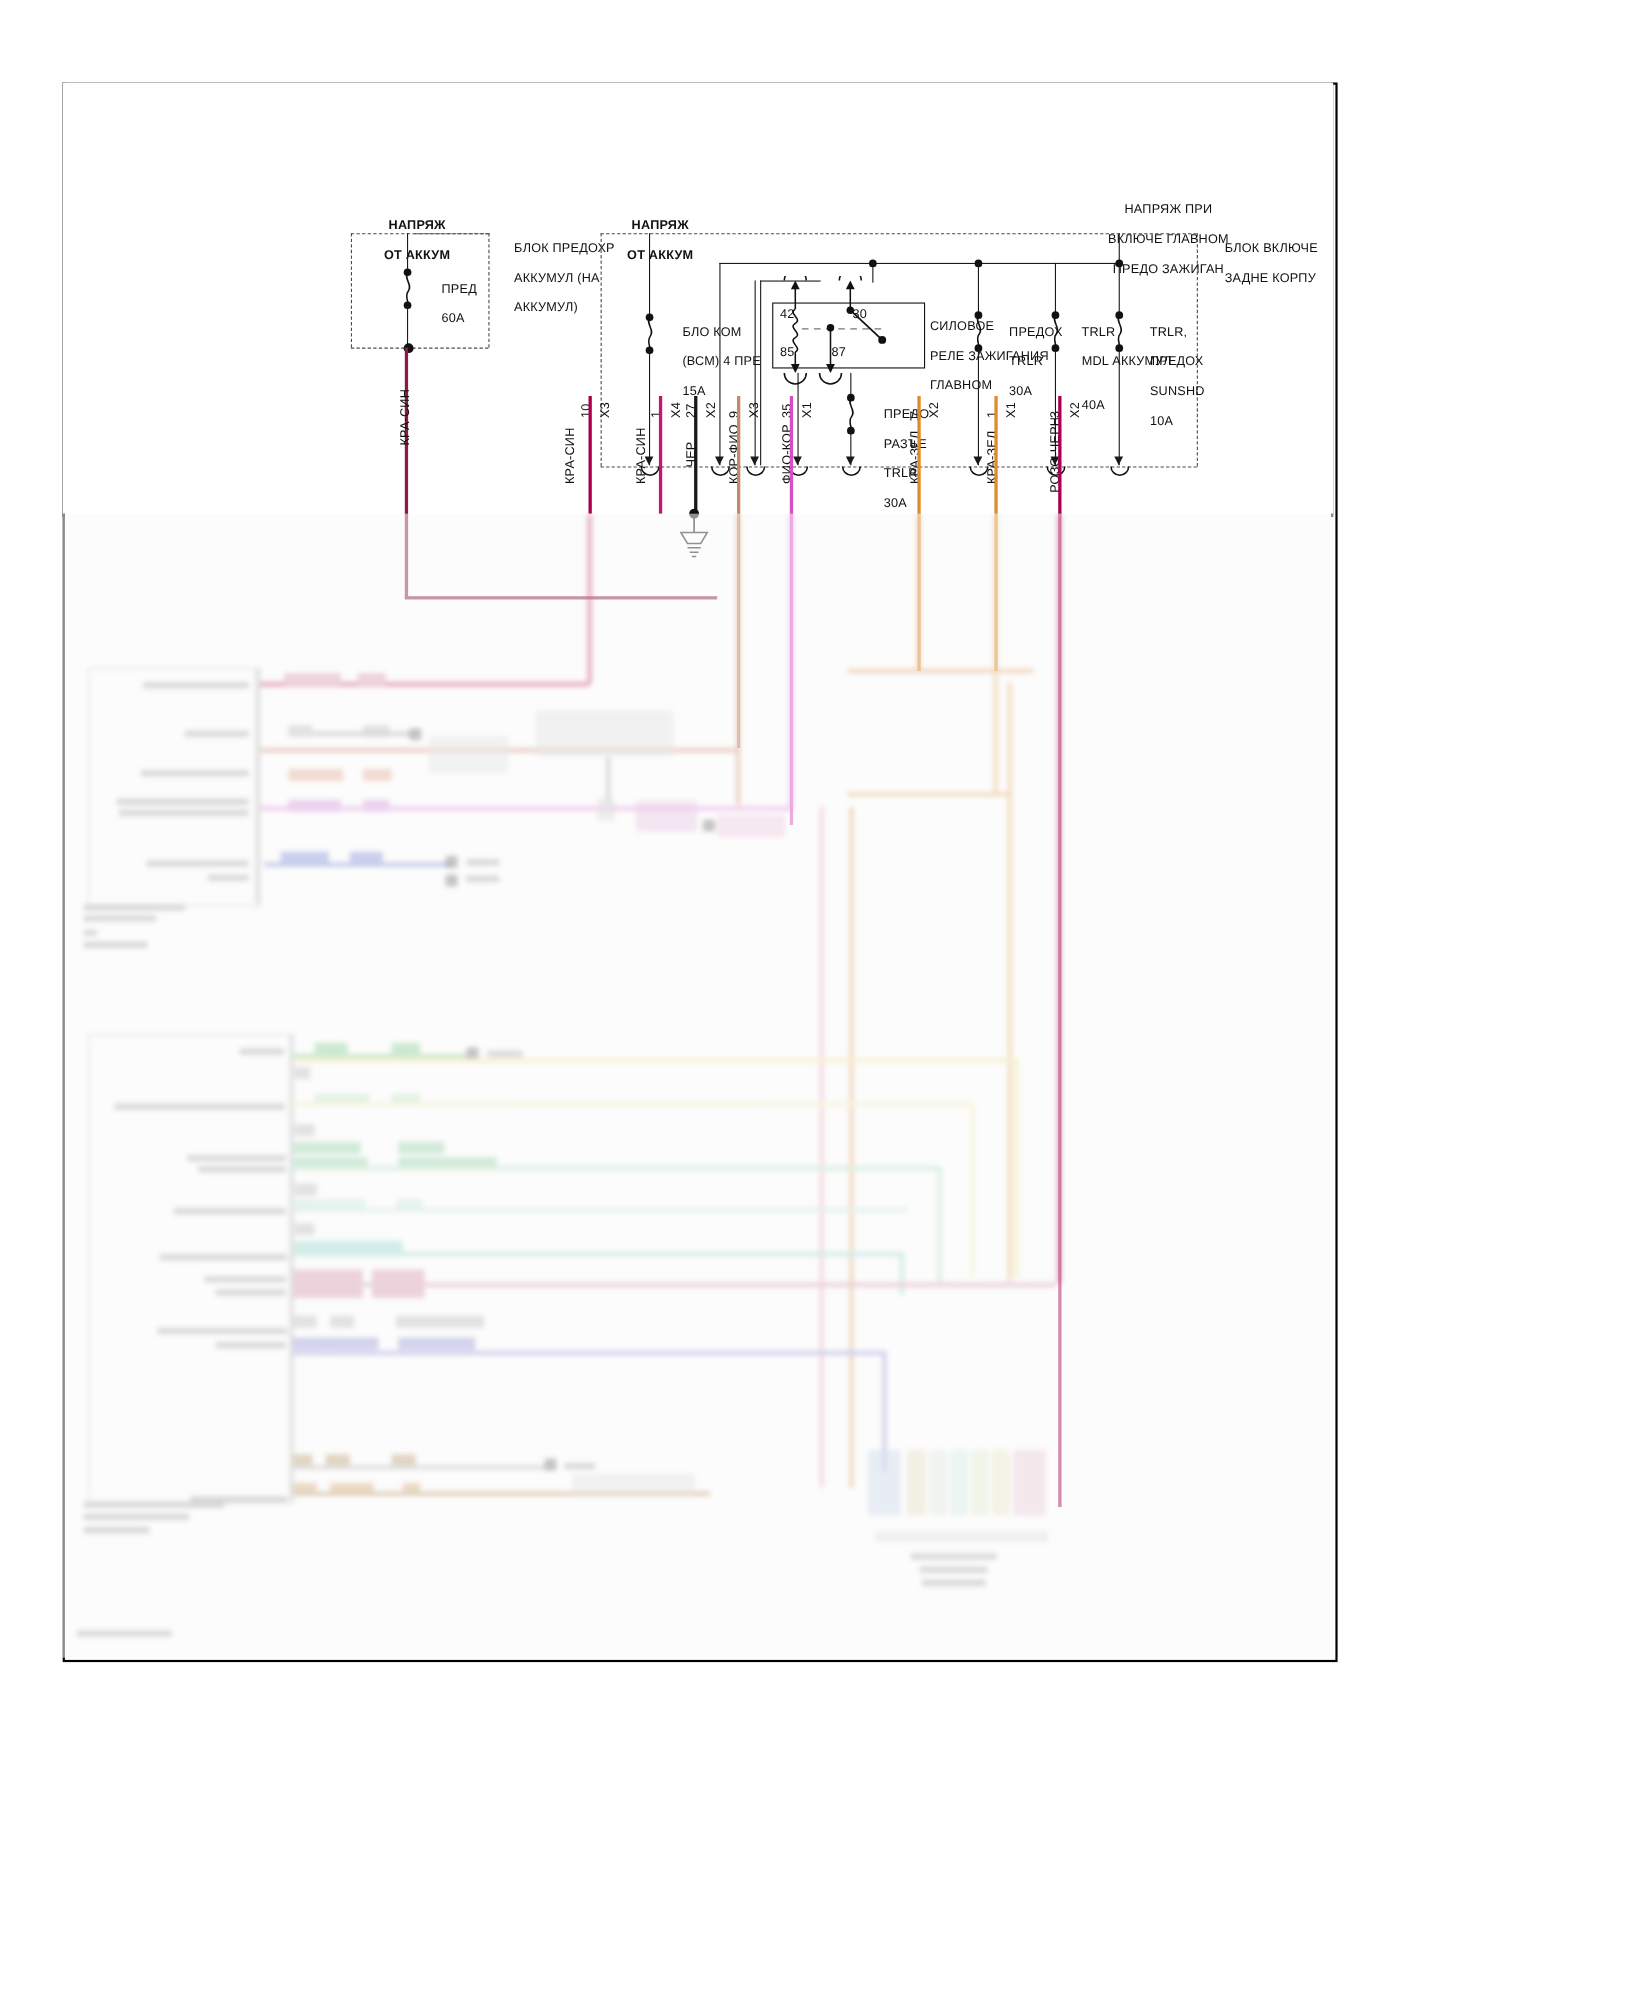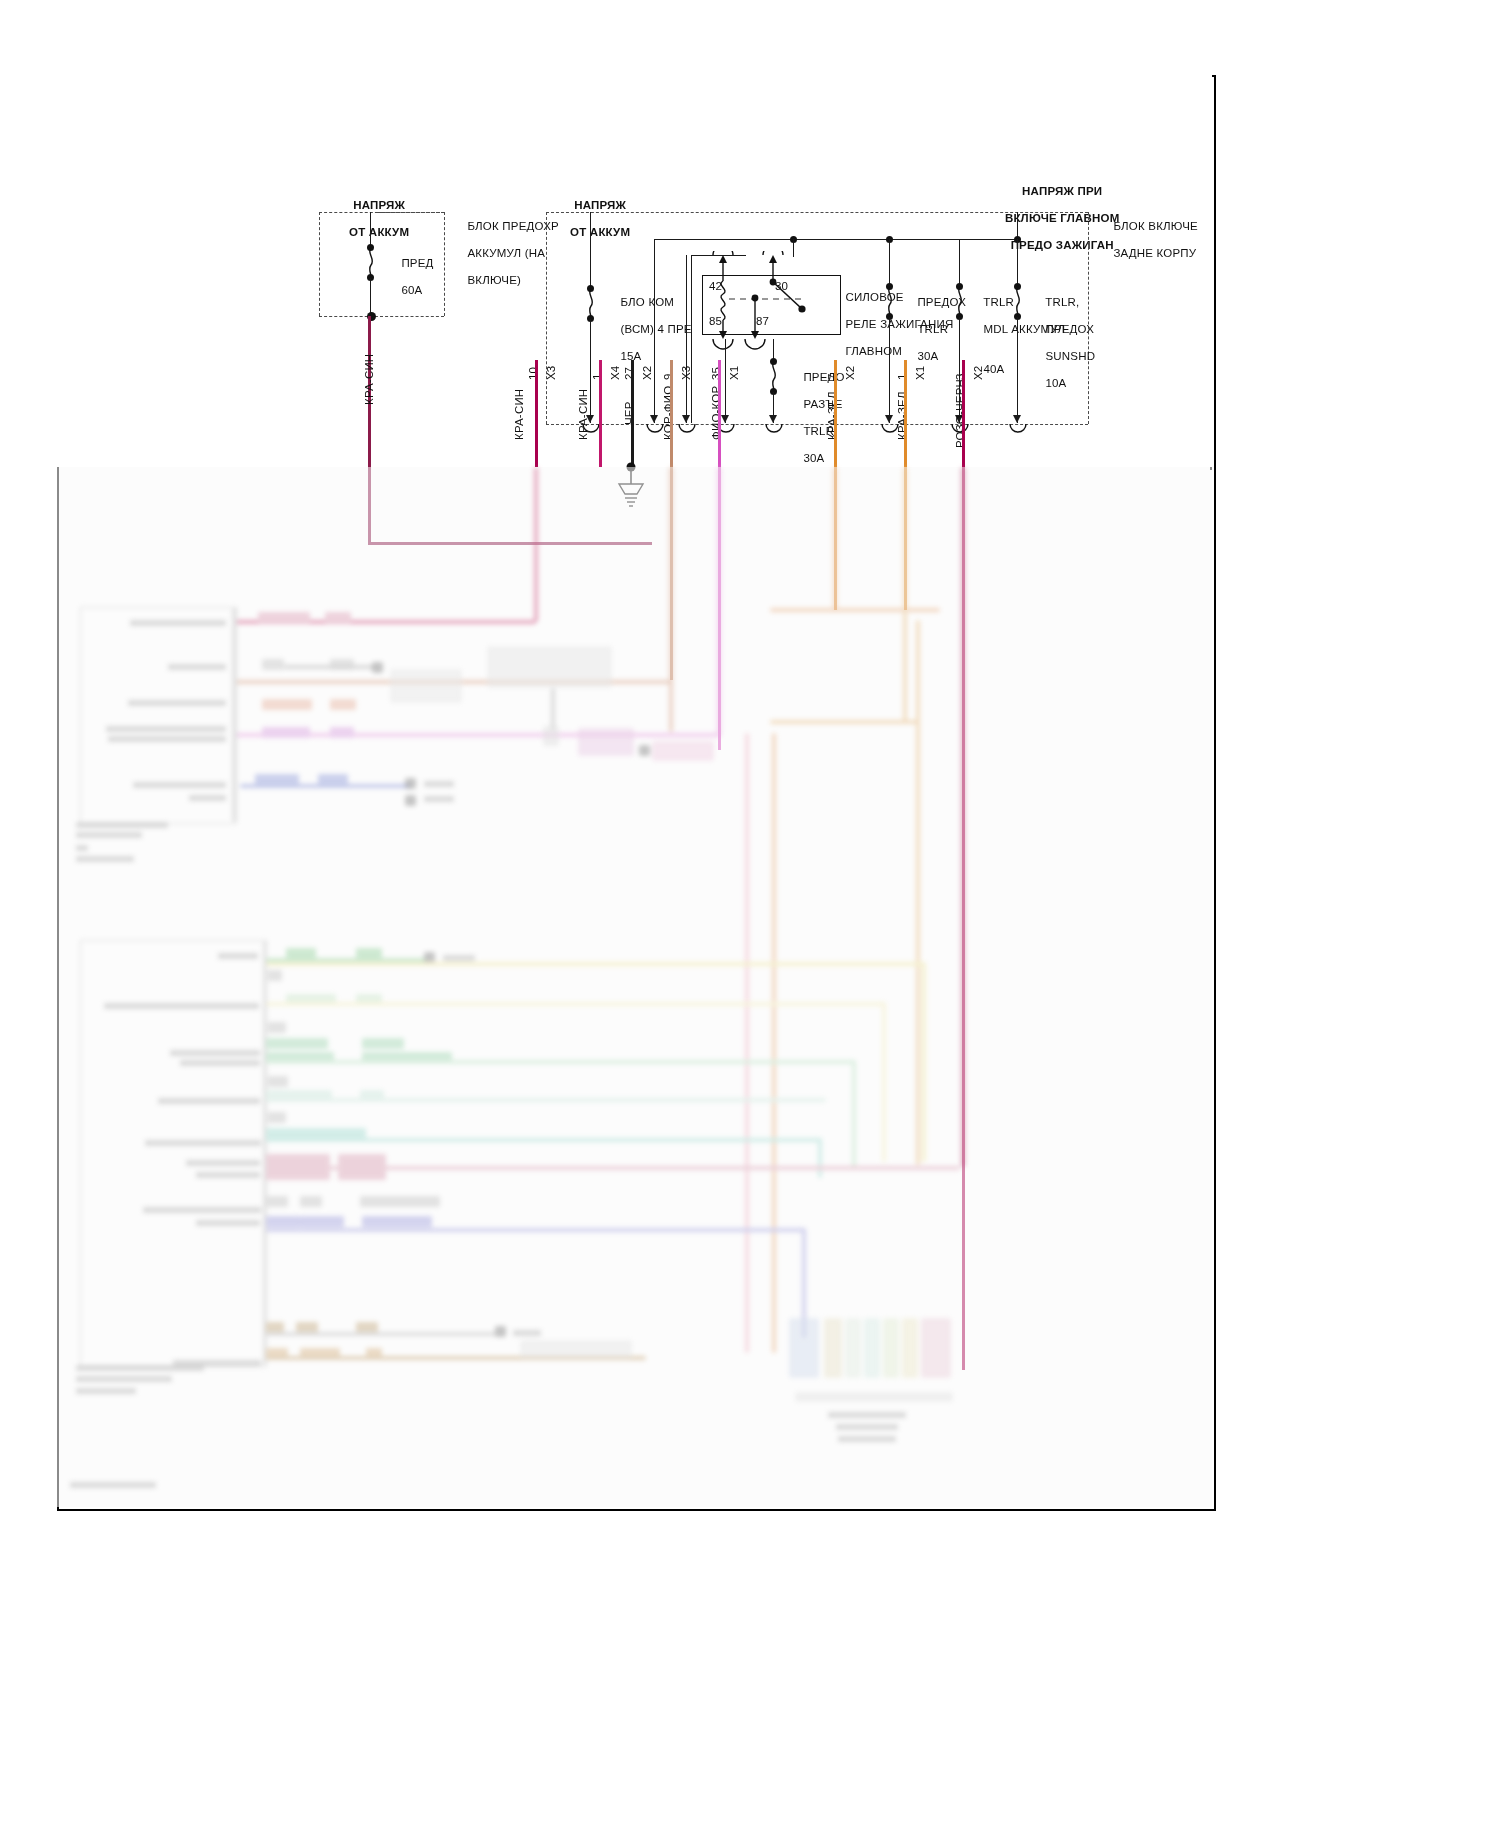--- a/index.html
+++ b/index.html
@@ -55,36 +55,36 @@
     <div class="lbl c" style="left:252px;top:110px;width:120px;font-weight:600;">
       <span>НАПРЯЖ</span><br>
       <span>ОТ АККУМ</span>
     </div>
 
     <div class="lbl c" style="left:473px;top:110px;width:120px;font-weight:600;">
       <span>НАПРЯЖ</span><br>
       <span>ОТ АККУМ</span>
     </div>
 
-    <div class="lbl c" style="left:895px;top:96px;width:200px;font-weight:700;">
+    <div class="lbl c" style="left:895px;top:96px;width:200px;font-weight:400;">
       <span>НАПРЯЖ ПРИ</span><br>
       <span>ВКЛЮЧЕ ГЛАВНОМ</span><br>
       <span>ПРЕДО ЗАЖИГАН</span>
     </div>
 
     <div class="dash-h" style="left:262px;top:137px;width:125px;"></div>
     <div class="dash-h" style="left:320px;top:137px;width:68px;"></div>
     <div class="dash-v" style="left:262px;top:137px;height:104px;"></div>
     <div class="dash-v" style="left:387px;top:137px;height:104px;"></div>
     <div class="dash-h" style="left:262px;top:241px;width:125px;"></div>
 
     <div class="lbl" style="left:390px;top:131px;width:110px;">
       <span>БЛОК ПРЕДОХР</span><br>
       <span>АККУМУЛ (НА</span><br>
-      <span>ВКЛЮЧЕ)</span>
+      <span>АККУМУЛ)</span>
     </div>
 
     <div class="vline" style="left:313px;top:137px;height:35px;"></div>
     <div class="dot" style="left:310px;top:169px;"></div>
     <svg class="fuse" style="left:308px;top:172px;" viewBox="0 0 12 30">
       <path d="M6 0 C1 6, 11 12, 6 18 C3 22, 6 26, 6 30" stroke="#111" stroke-width="1.4" fill="none"></path>
     </svg>
     <div class="dot" style="left:310px;top:199px;"></div>
     <div class="vline" style="left:313px;top:203px;height:38px;"></div>
     <div class="dot" style="left:310px;top:237px;width:9px;height:9px;"></div>

